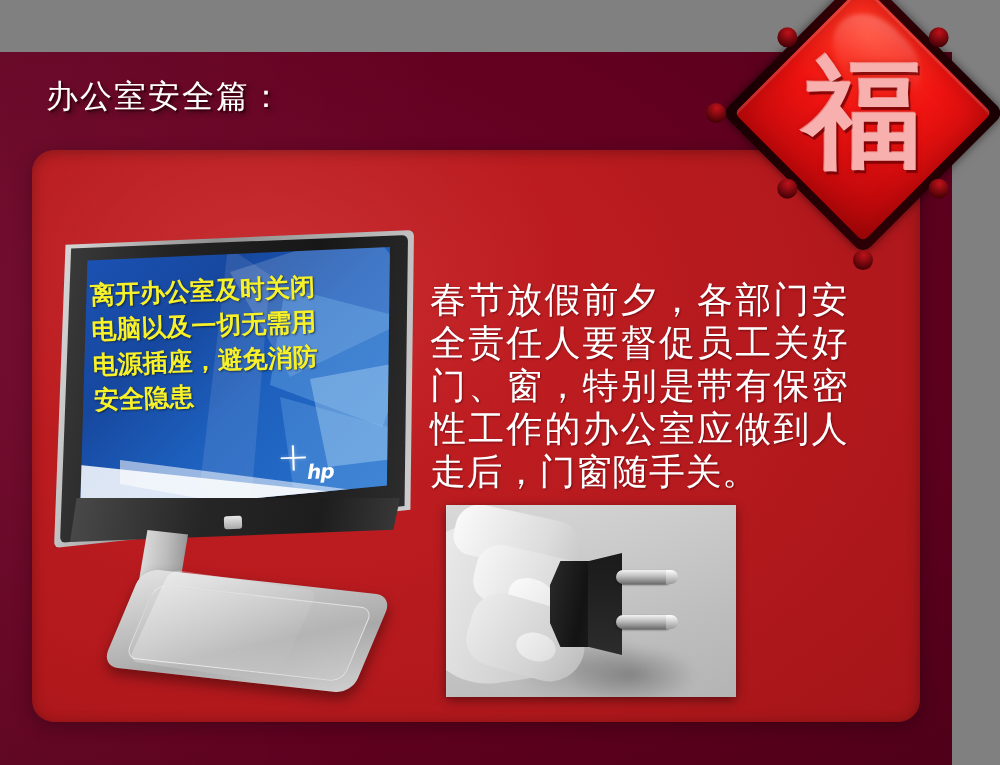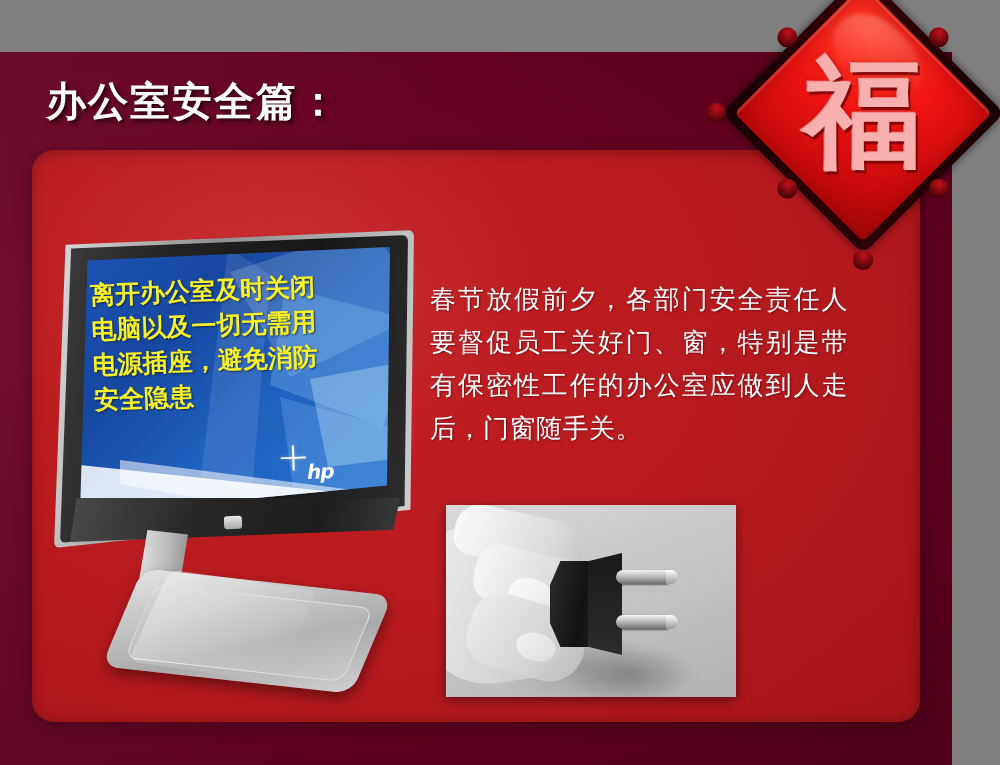--- a/index.html
+++ b/index.html
@@ -19,21 +19,21 @@
   }
   #backdrop::after{
     content:"";position:absolute;inset:0;
     background:linear-gradient(95deg, rgba(255,255,255,0.035) 0%, rgba(0,0,0,0) 45%);
     pointer-events:none;
   }
 
   
   #page-title{
     position:absolute;left:46px;top:78px;
-    font-size:40px;font-weight:bold;color:#ffffff;
+    font-size:32px;font-weight:normal;color:#ffffff;
     letter-spacing:2px;line-height:1.15;white-space:nowrap;
     text-shadow:
       2px 2px 0 rgba(60,0,15,.85),
       3px 3px 5px rgba(0,0,0,.55);
   }
 
   
   #content-card{
     position:absolute;left:32px;top:150px;width:888px;height:572px;
     border-radius:22px;
@@ -45,21 +45,21 @@
   }
   #content-card::before{
     content:"";position:absolute;left:-10%;top:-20%;width:70%;height:80%;
     background:radial-gradient(closest-side, rgba(255,255,255,.07), rgba(255,255,255,0));
     pointer-events:none;
   }
 
   
   #body-paragraph{
     position:absolute;left:398px;top:128px;width:418px;
-    color:#ffffff;font-size:26px;line-height:43px;
+    color:#ffffff;font-size:36px;line-height:43px;
     letter-spacing:.5px;text-align:justify;
     text-shadow:1px 1px 2px rgba(70,0,10,.55);
   }
 
   
   #plug-photo{
     position:absolute;left:414px;top:355px;width:290px;height:192px;
     background:linear-gradient(160deg,#d9d9d9 0%,#c9c9c9 40%,#bdbdbd 70%,#b4b4b4 100%);
     box-shadow:0 3px 10px rgba(0,0,0,.45);
     overflow:hidden;

